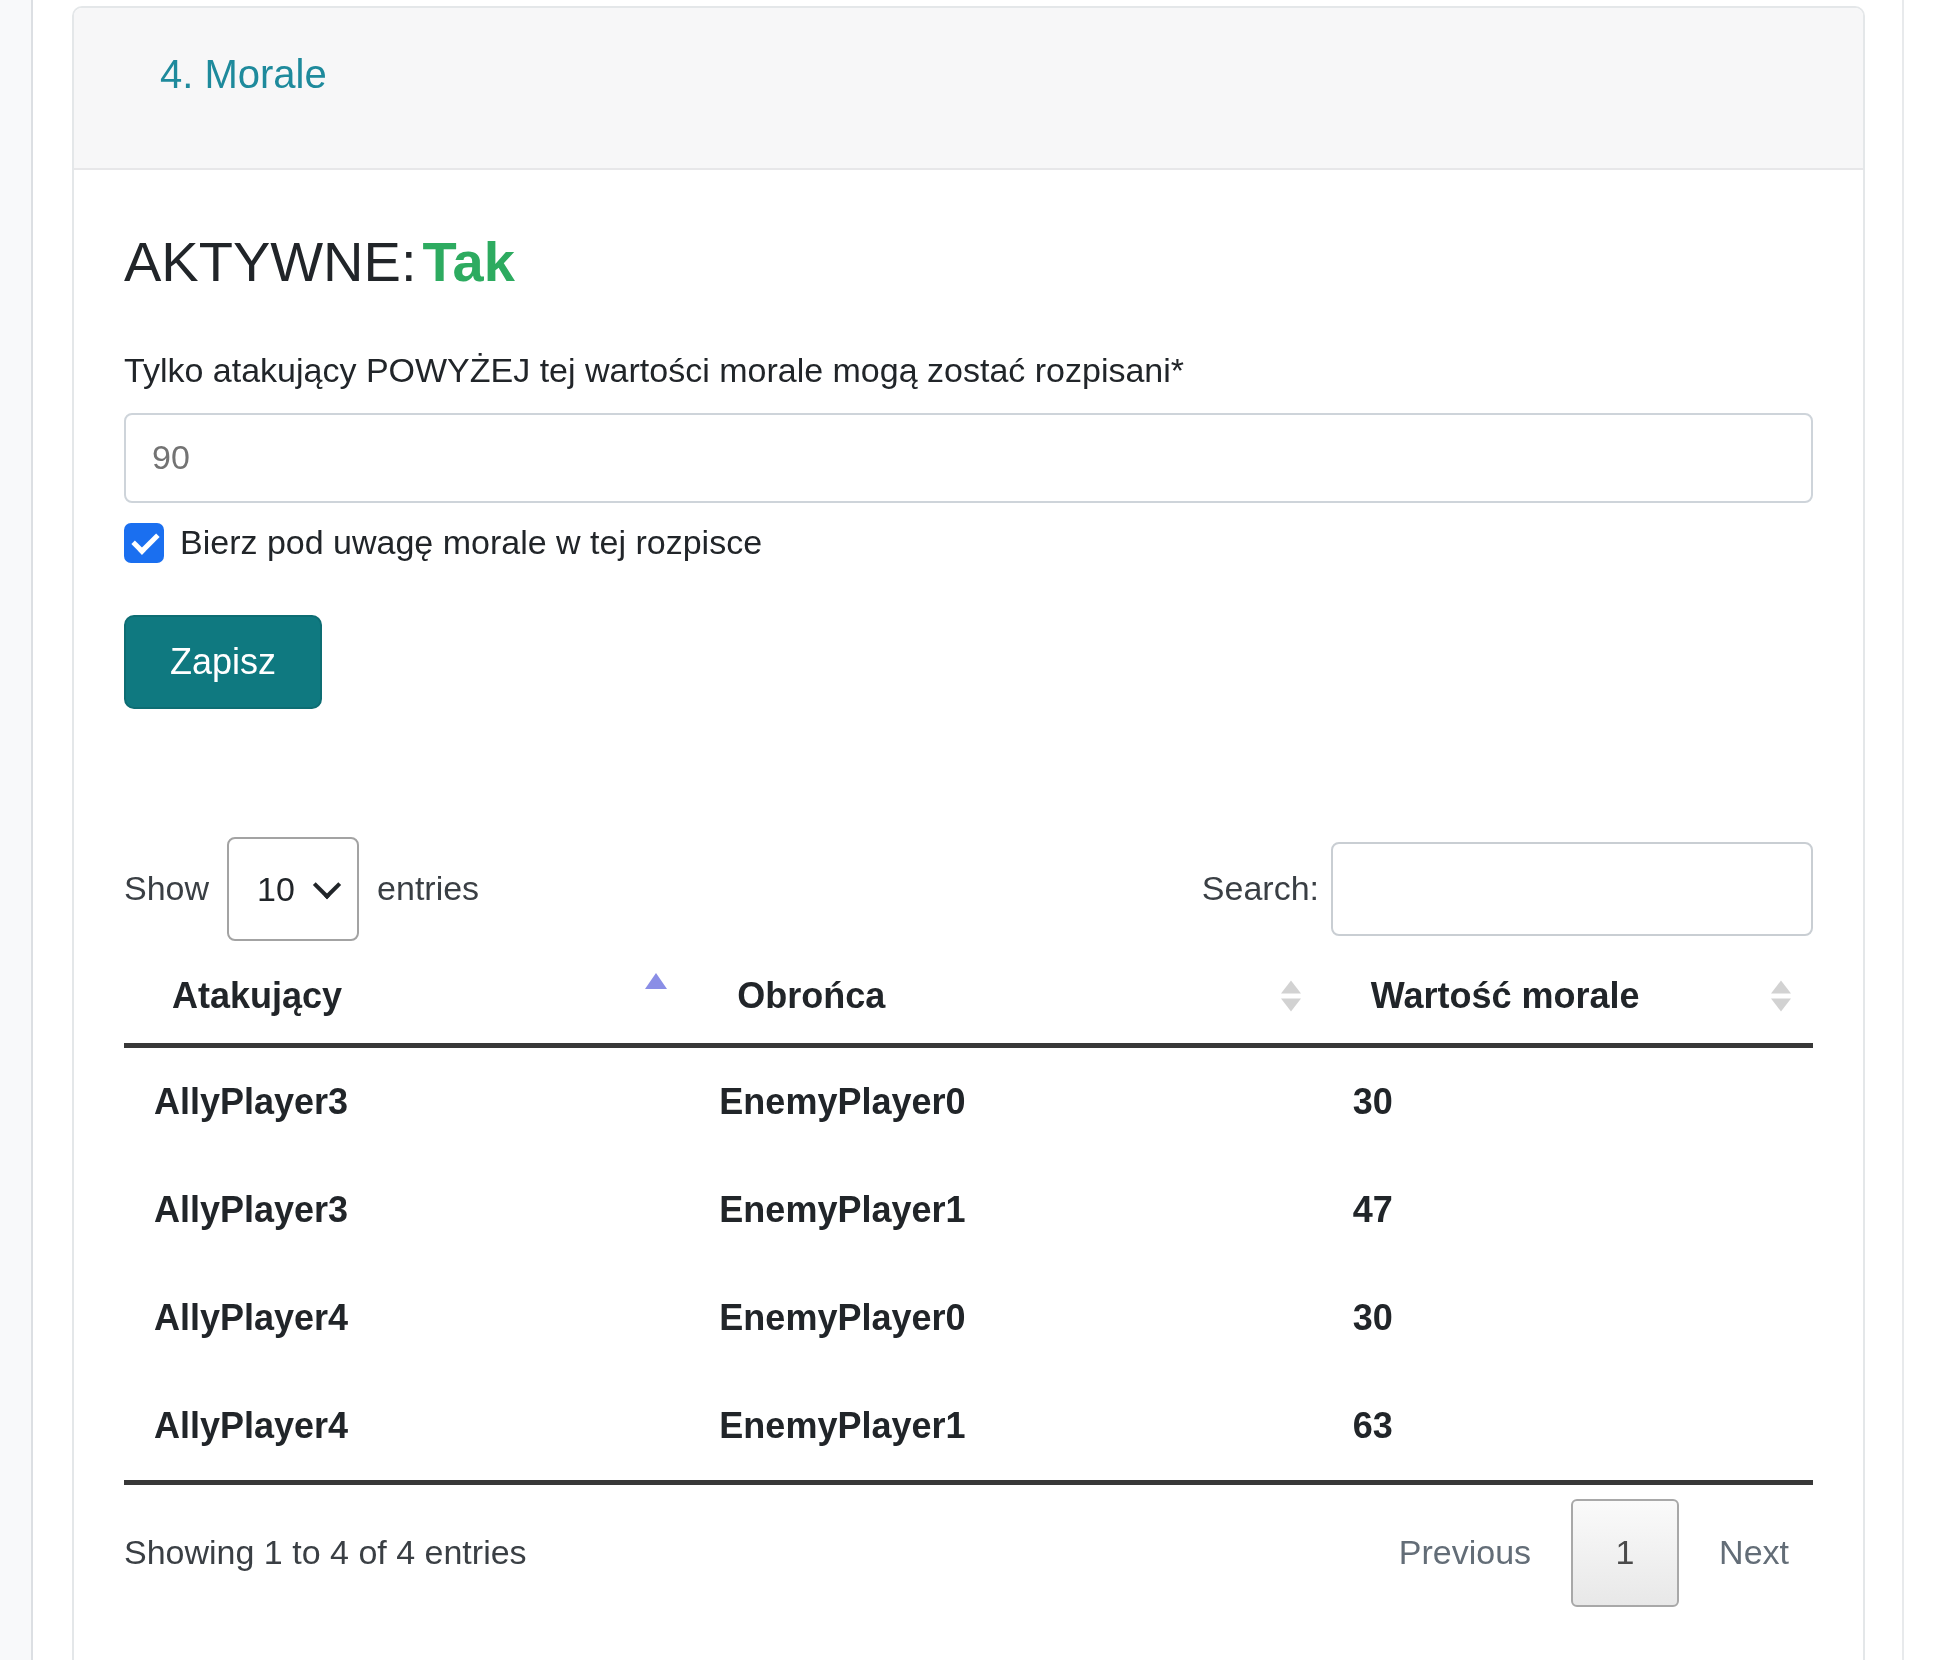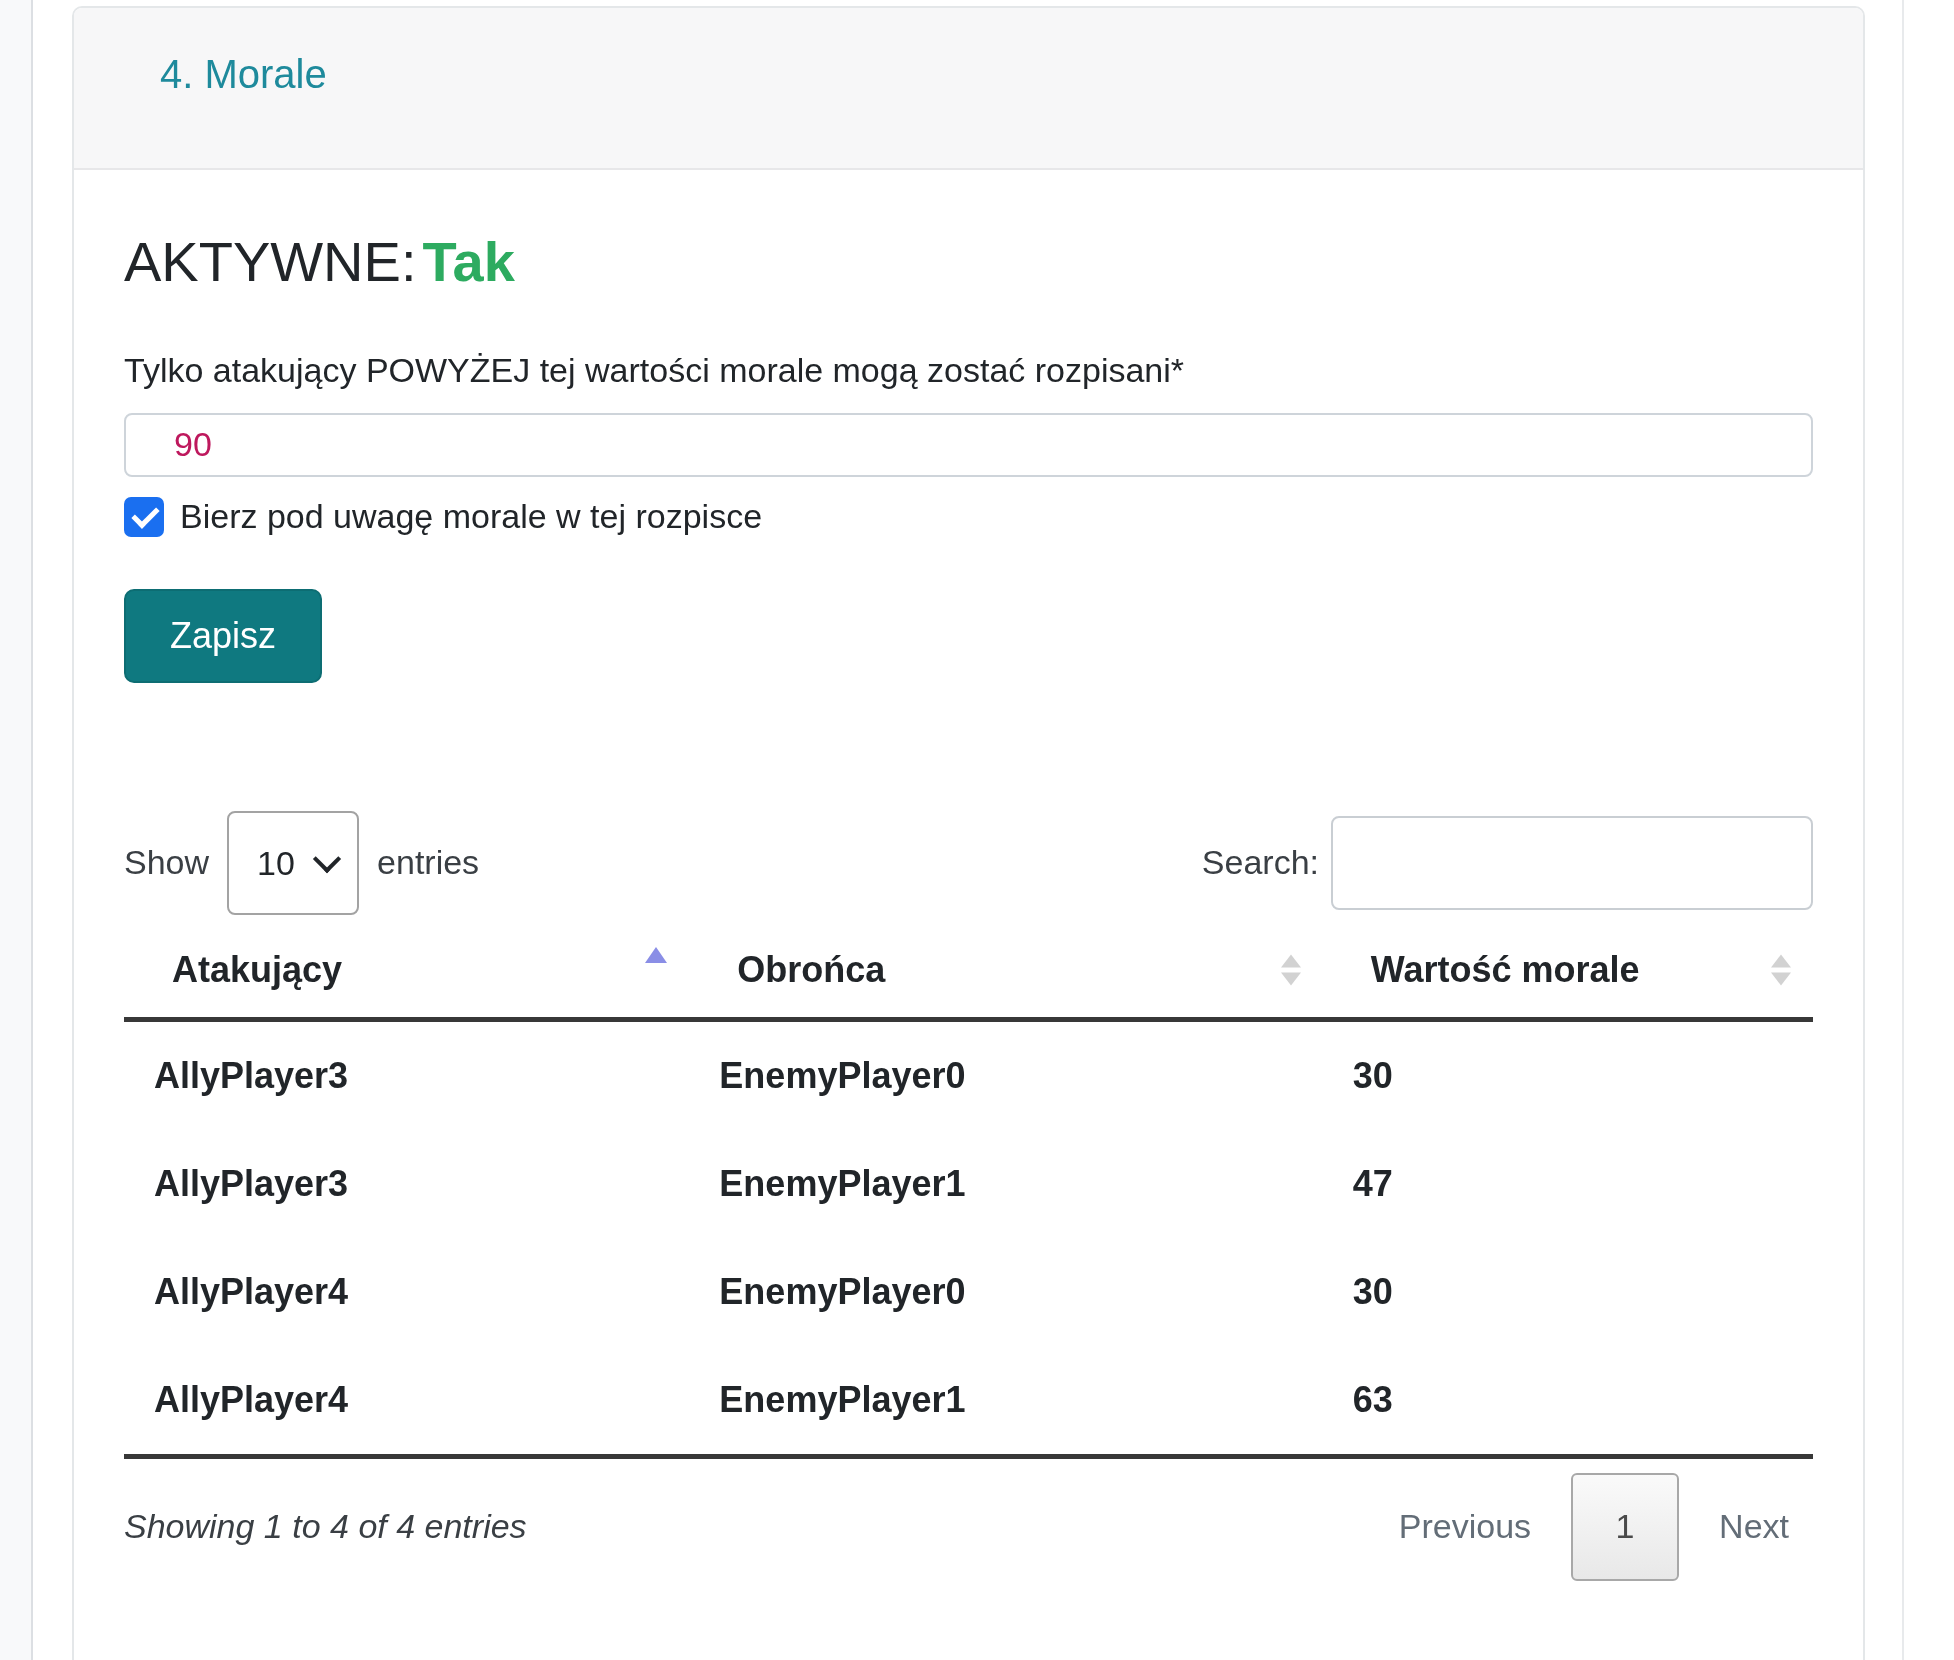--- a/index.html
+++ b/index.html
@@ -22,22 +22,22 @@
     box-sizing:border-box;padding:44px 0 6px 86px;border-radius:8px 8px 0 0;}
   .card-header-link{font-size:40px;color:#1e8a9c;cursor:pointer;}
   .card-body{padding:0 50px;}
 
   
   .status-heading{margin:64px 0 0 0;font-size:56px;font-weight:500;line-height:1;color:#212529;}
   .status-value{color:#2dab60;font-weight:700;margin-left:6px;}
 
   
   .threshold-label{margin-top:60px;font-size:34px;line-height:1.2;color:#212529;}
-  .threshold-input{display:block;box-sizing:border-box;margin-top:22px;width:100%;height:64px;
-    border:2px solid #ced4da;border-radius:8px;padding:0 48px;font-size:34px;color:#be185d;
+  .threshold-input{display:block;box-sizing:border-box;margin-top:22px;width:100%;height:90px;
+    border:2px solid #ced4da;border-radius:8px;padding:0 26px;font-size:34px;color:#737373;
     font-family:inherit;background:#fff;outline:none;}
   .checkbox-row{margin-top:20px;display:flex;align-items:center;}
   .checkbox{appearance:none;-webkit-appearance:none;width:40px;height:40px;margin:0;
     border-radius:7px;background:#1a6ff0;border:none;position:relative;cursor:pointer;flex:0 0 auto;}
   .checkbox::after{content:"";position:absolute;left:9px;top:10px;width:20px;height:10px;
     border-left:5px solid #fff;border-bottom:5px solid #fff;transform:rotate(-45deg);}
   .checkbox-label{font-size:34px;margin-left:16px;cursor:pointer;}
   .save-button{margin-top:52px;display:inline-flex;align-items:center;justify-content:center;
     height:94px;padding:12px 44px;background:#0f7980;border:2px solid #0d6d73;border-radius:10px;
     color:#ffffff;font-size:36px;font-family:inherit;cursor:pointer;}
@@ -68,21 +68,21 @@
     border-bottom:16px solid #8a8ee6;}
   .sort-both{position:absolute;right:22px;top:50%;transform:translateY(-50%);
     display:flex;flex-direction:column;gap:5px;}
   .sort-both .up{width:0;height:0;border-left:10px solid transparent;border-right:10px solid transparent;
     border-bottom:13px solid #d2d2d2;}
   .sort-both .down{width:0;height:0;border-left:10px solid transparent;border-right:10px solid transparent;
     border-top:13px solid #d2d2d2;}
 
   
   .dt-footer{margin-top:14px;display:flex;justify-content:space-between;align-items:center;}
-  .dt-info{font-size:34px;color:#3a3f44;font-style:italic;}
+  .dt-info{font-size:34px;color:#3a3f44;}
   .dt-paginate{display:flex;align-items:center;margin-right:24px;}
   .page-link{font-size:34px;color:#636d77;cursor:default;}
   .page-prev{margin-right:40px;}
   .page-next{margin-left:40px;}
   .page-current{width:104px;height:104px;display:flex;align-items:center;justify-content:center;
     border:2px solid #a8a8a8;border-radius:6px;color:#4a4a4a;font-size:34px;
     background:linear-gradient(180deg,#fafafa 0%,#e8e8e8 100%);cursor:pointer;}
 </style>
 </head>
 <body>

